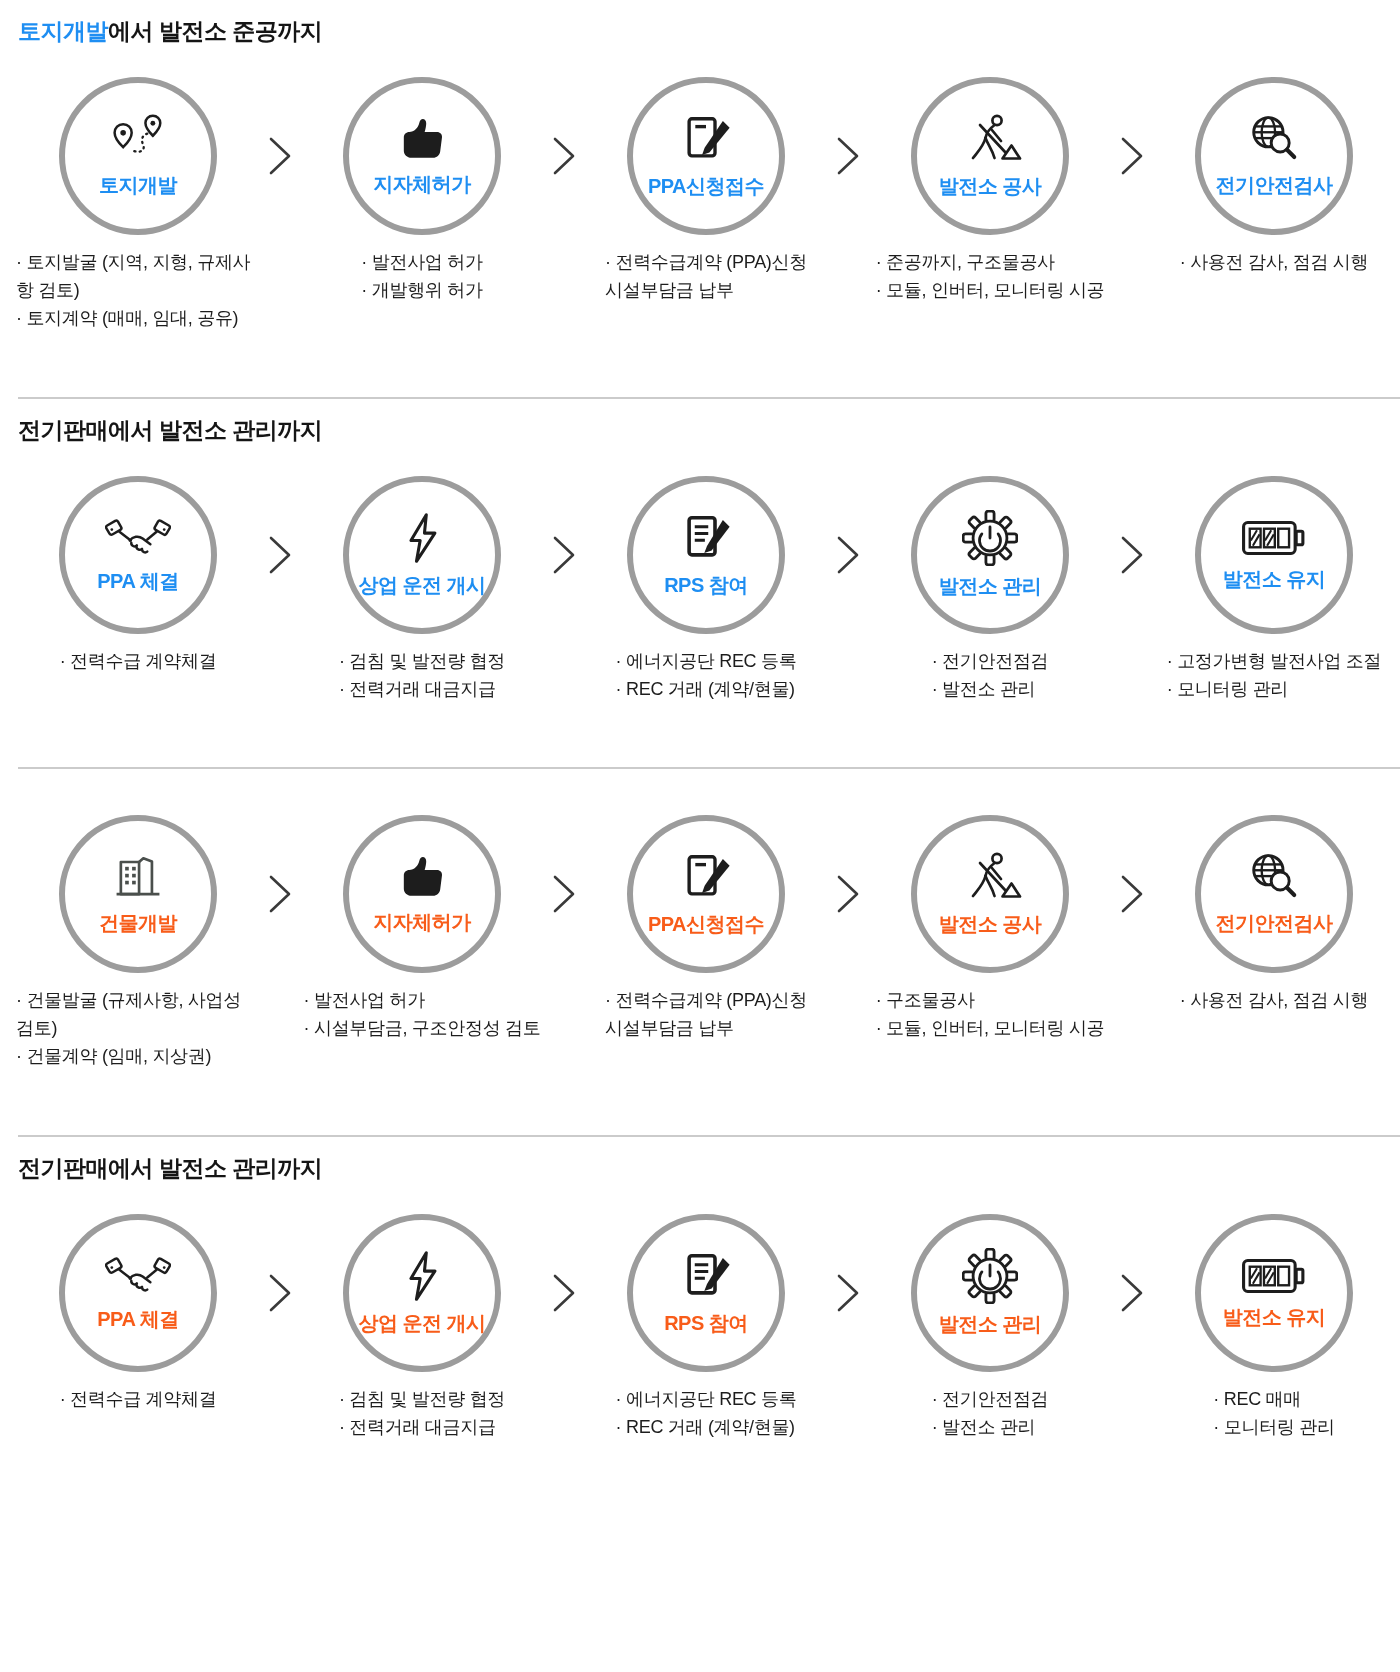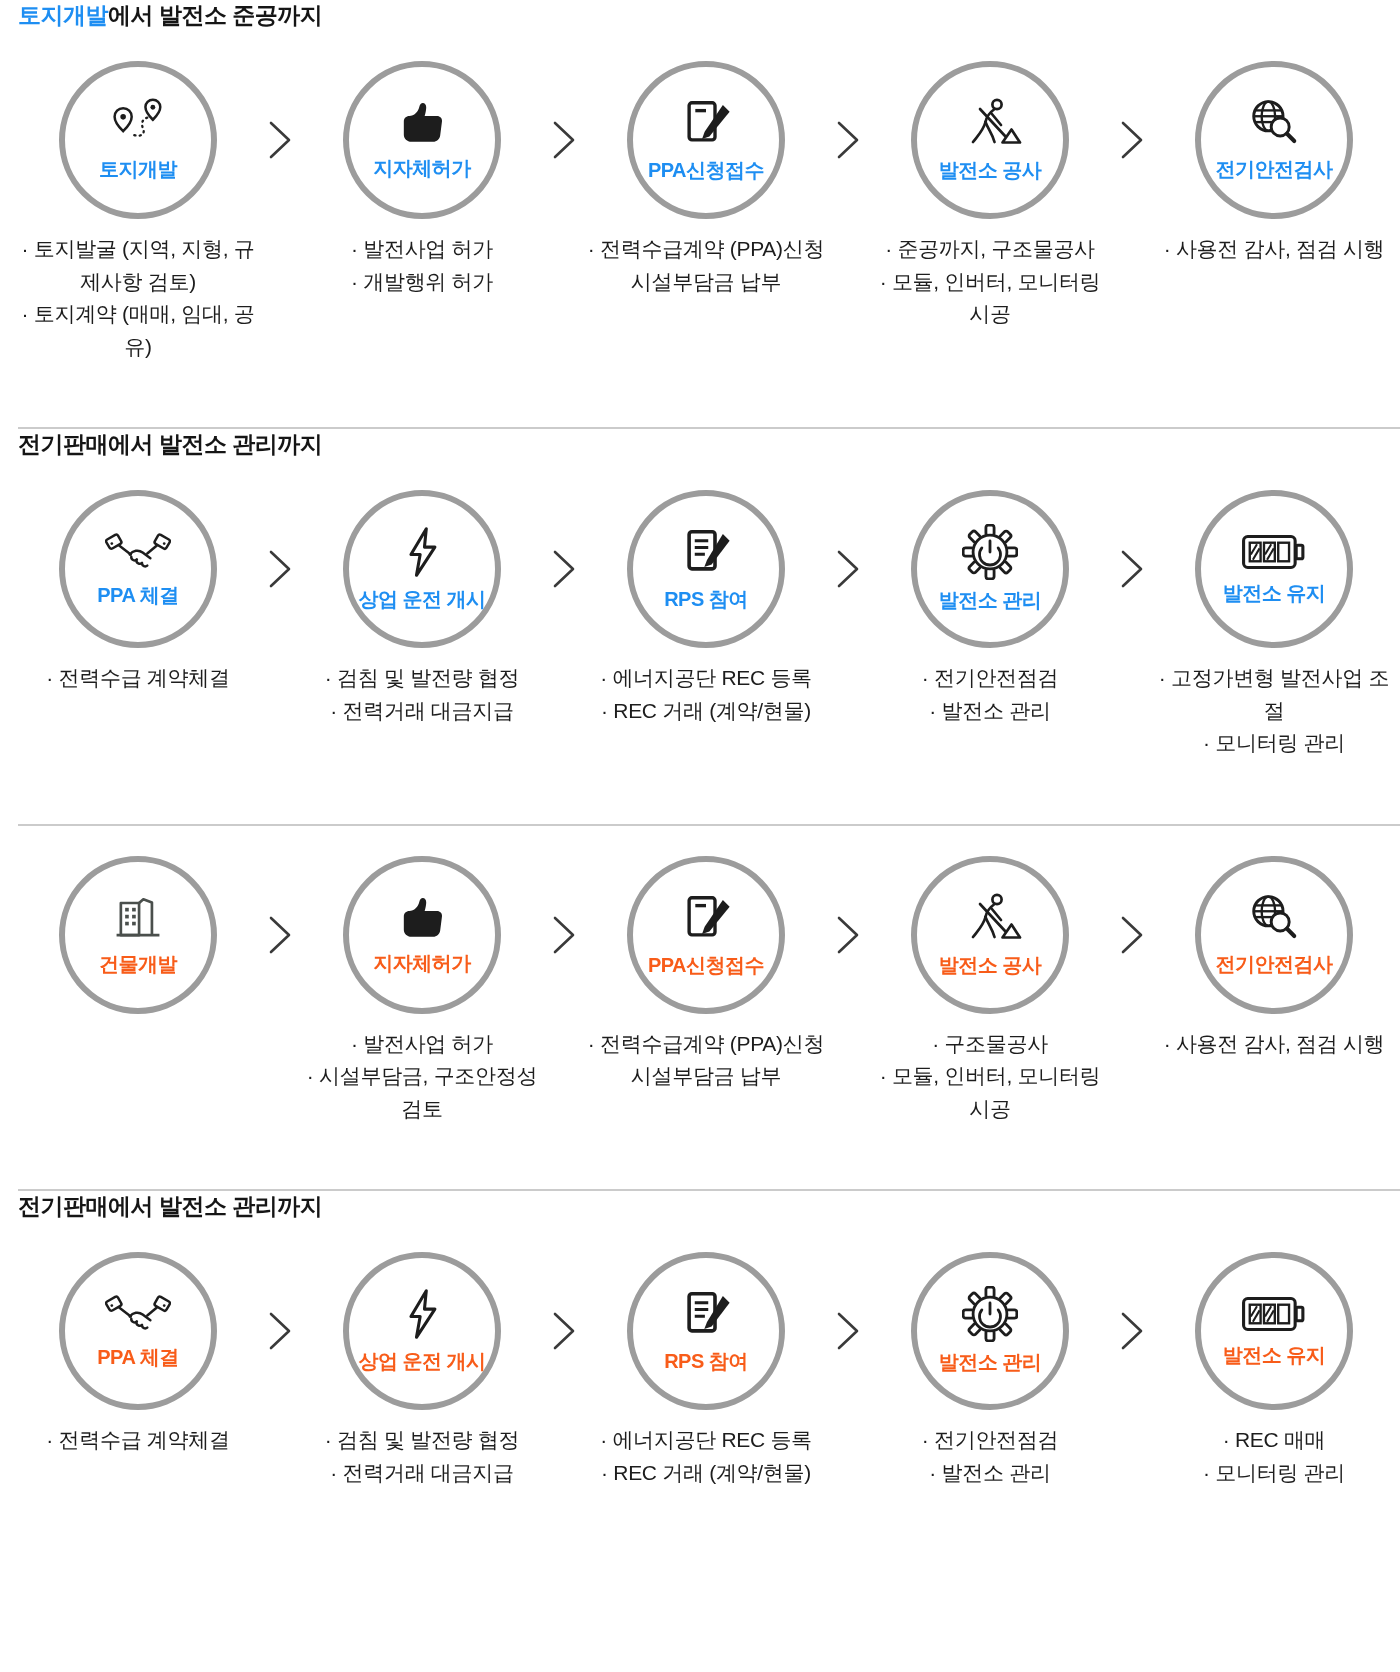--- a/index.html
+++ b/index.html
@@ -1,29 +1,29 @@
 <!DOCTYPE html>
 <html lang="ko"><head>
 <meta charset="utf-8">
 <style>
   html,body{margin:0;padding:0;background:#ffffff;}
   body{width:1400px;font-family:"Liberation Sans","DejaVu Sans",sans-serif;color:#1d1d1d;}
-  .section{}
+  .section{padding-top:16px;}
   .divider{border:0;border-top:2px solid #cbcbcb;margin:64px 0 0 18px;}
   .divider + .section{}
   .section-title{margin:0 0 0 18px;font-size:23px;font-weight:700;color:#151515;letter-spacing:-0.5px;}
   .title-highlight{font-weight:700;}
   .row{display:flex;align-items:flex-start;padding:30px 0 0 16px;}
   .step{width:244px;display:flex;flex-direction:column;align-items:center;}
   .circle{width:158px;height:158px;box-sizing:border-box;border:6px solid #9c9c9c;border-radius:50%;
           background:#fff;display:flex;flex-direction:column;align-items:center;justify-content:center;gap:7px;}
   .icon{display:flex;align-items:center;justify-content:center;}
   .icon svg{display:block;}
   .step-label{font-size:20px;font-weight:700;letter-spacing:-0.5px;white-space:nowrap;}
-  .desc{margin-top:14px;font-size:21px;line-height:1.55;text-align:center;color:#1d1d1d;letter-spacing:-0.3px;min-height:24px;}
+  .desc{margin-top:14px;font-size:18px;line-height:1.55;text-align:left;color:#1d1d1d;letter-spacing:-0.3px;min-height:24px;}
   .chev{width:40px;height:158px;display:flex;align-items:center;justify-content:center;}
 </style>
 </head>
 <body>
 
 <main>
   <section class="section">
     <h2 class="section-title"><span class="title-highlight" style="color: rgb(30, 142, 242);">토지개발</span><span class="title-rest">에서 발전소 준공까지</span></h2>
     <div class="row">
   <div class="step">
@@ -304,20 +304,24 @@
                   <rect x="22.5" y="14.5" width="3.4" height="3.4"></rect>
     <rect x="16" y="21" width="3.4" height="3.4"></rect>
                   <rect x="22.5" y="21" width="3.4" height="3.4"></rect>
     <rect x="16" y="27.5" width="3.4" height="3.4"></rect>
                   <rect x="22.5" y="27.5" width="3.4" height="3.4"></rect>
   </g>
 </svg>
             </span>
       <span class="step-label" style="color: rgb(248, 92, 25);">건물개발</span>
     </div>
+    <div class="desc">
+            <div>· 건물발굴 (규제사항, 사업성 검토)</div>
+            <div>· 건물계약 (임매, 지상권)</div>
+          </div>
   </div>
 
   <div class="chev">
     <svg width="26" height="42" viewBox="0 0 26 42">
       <polyline points="4,4 22,21 4,38" fill="none" stroke="#3a3a3a" stroke-width="2.6" stroke-linecap="round" stroke-linejoin="round"></polyline>
     </svg>
   </div>
 
   <div class="step">
     <div class="circle">

